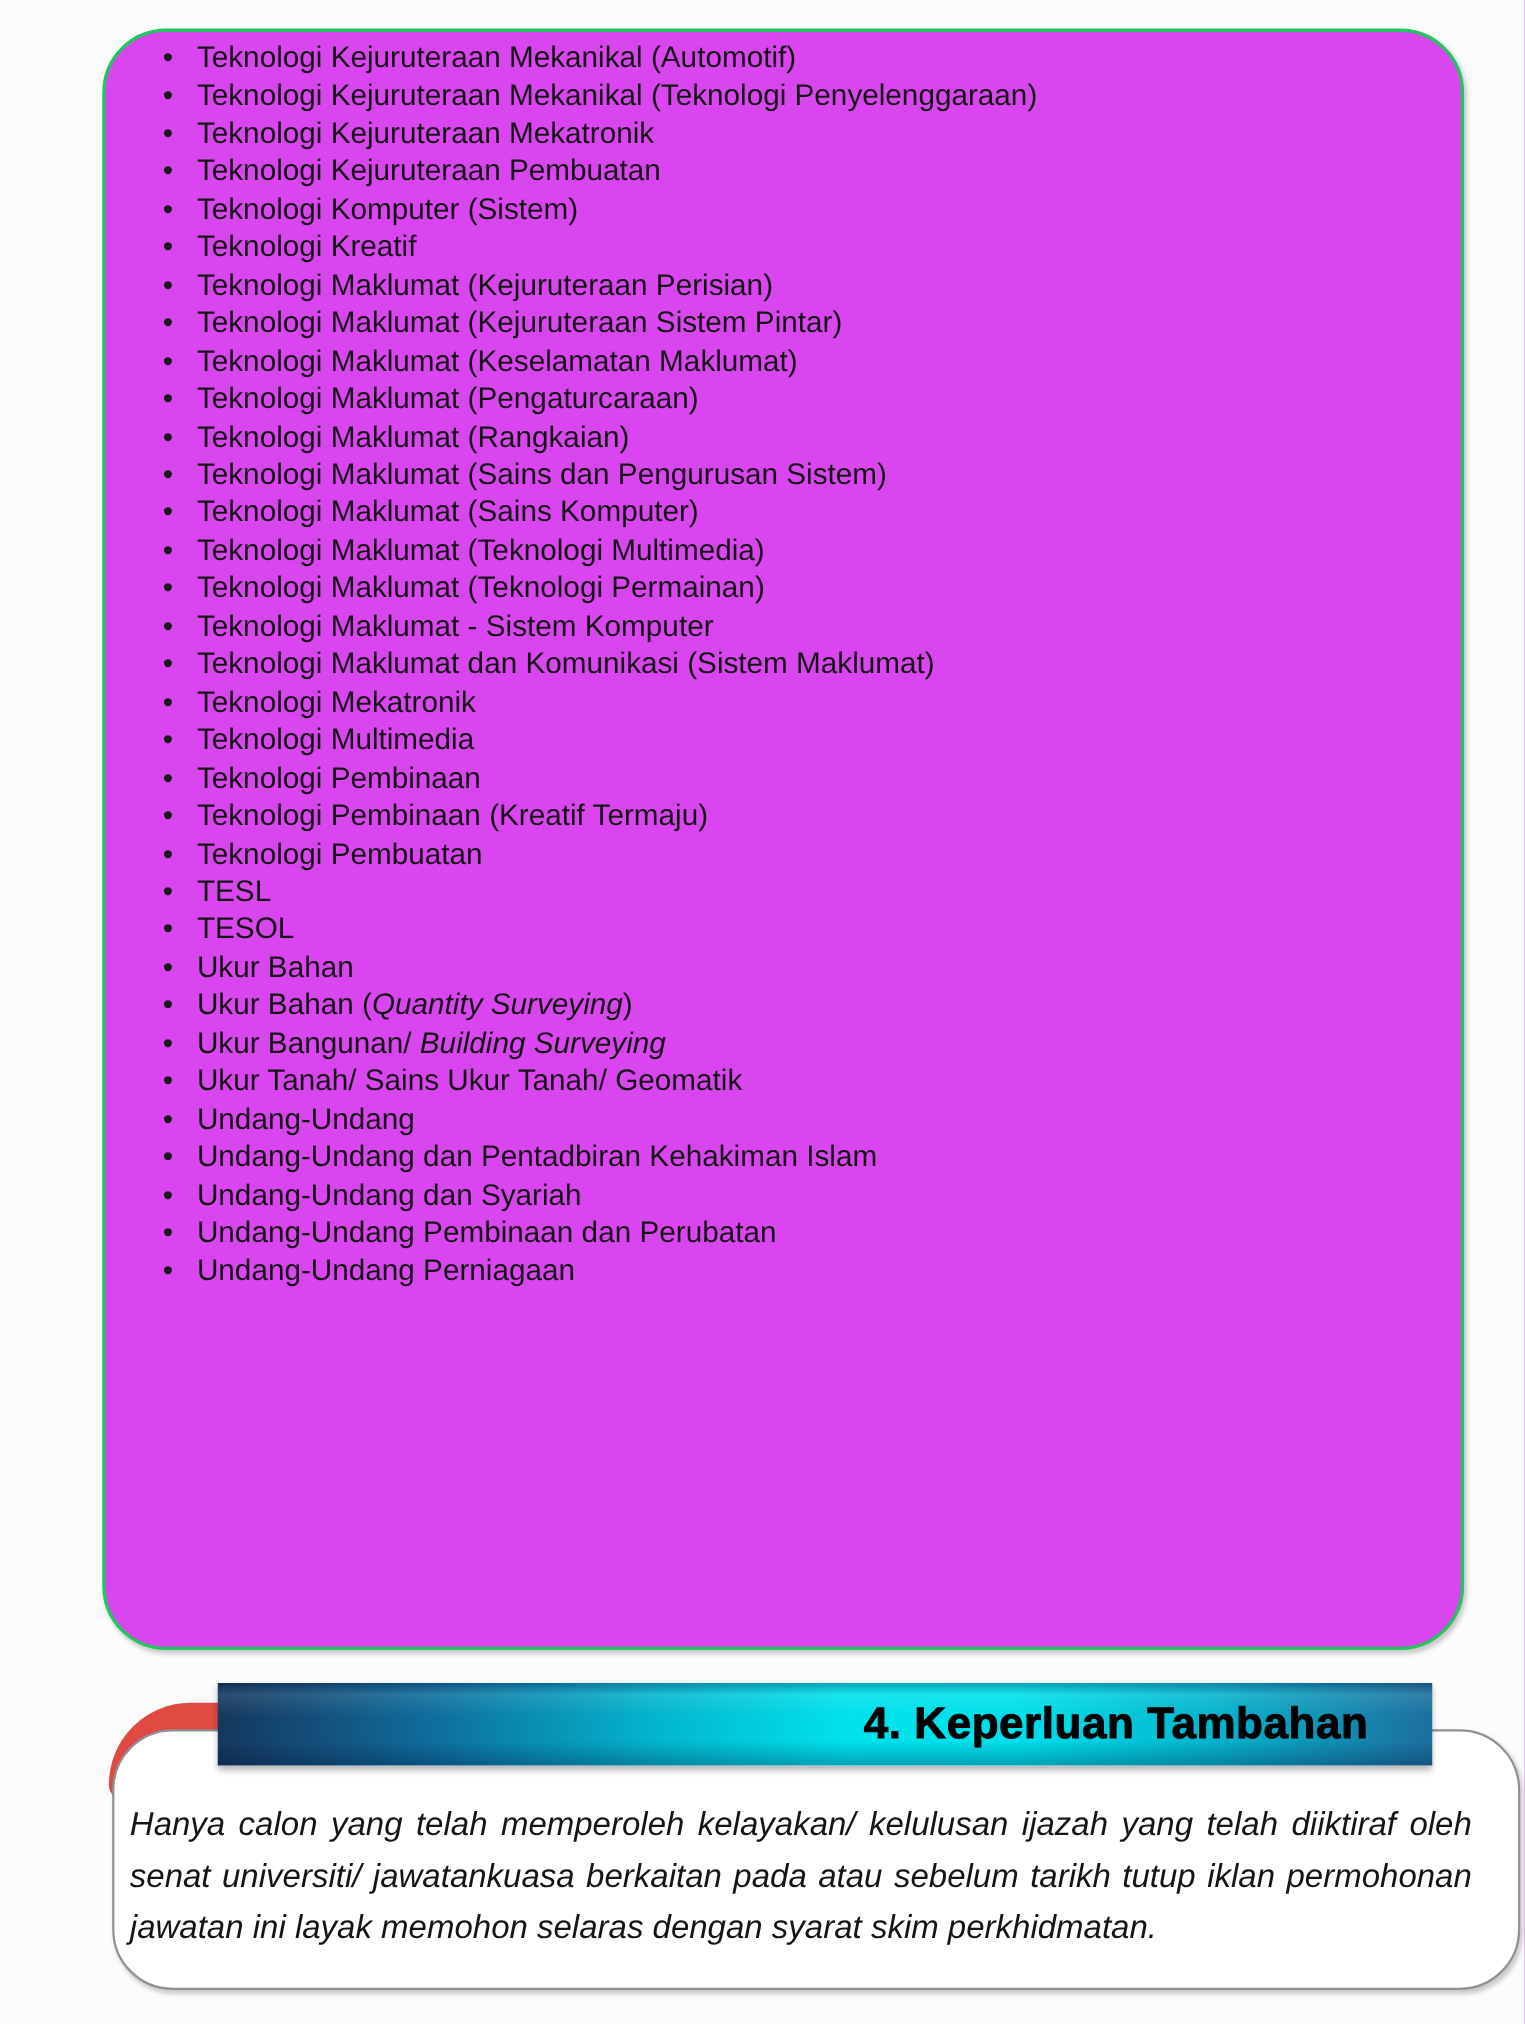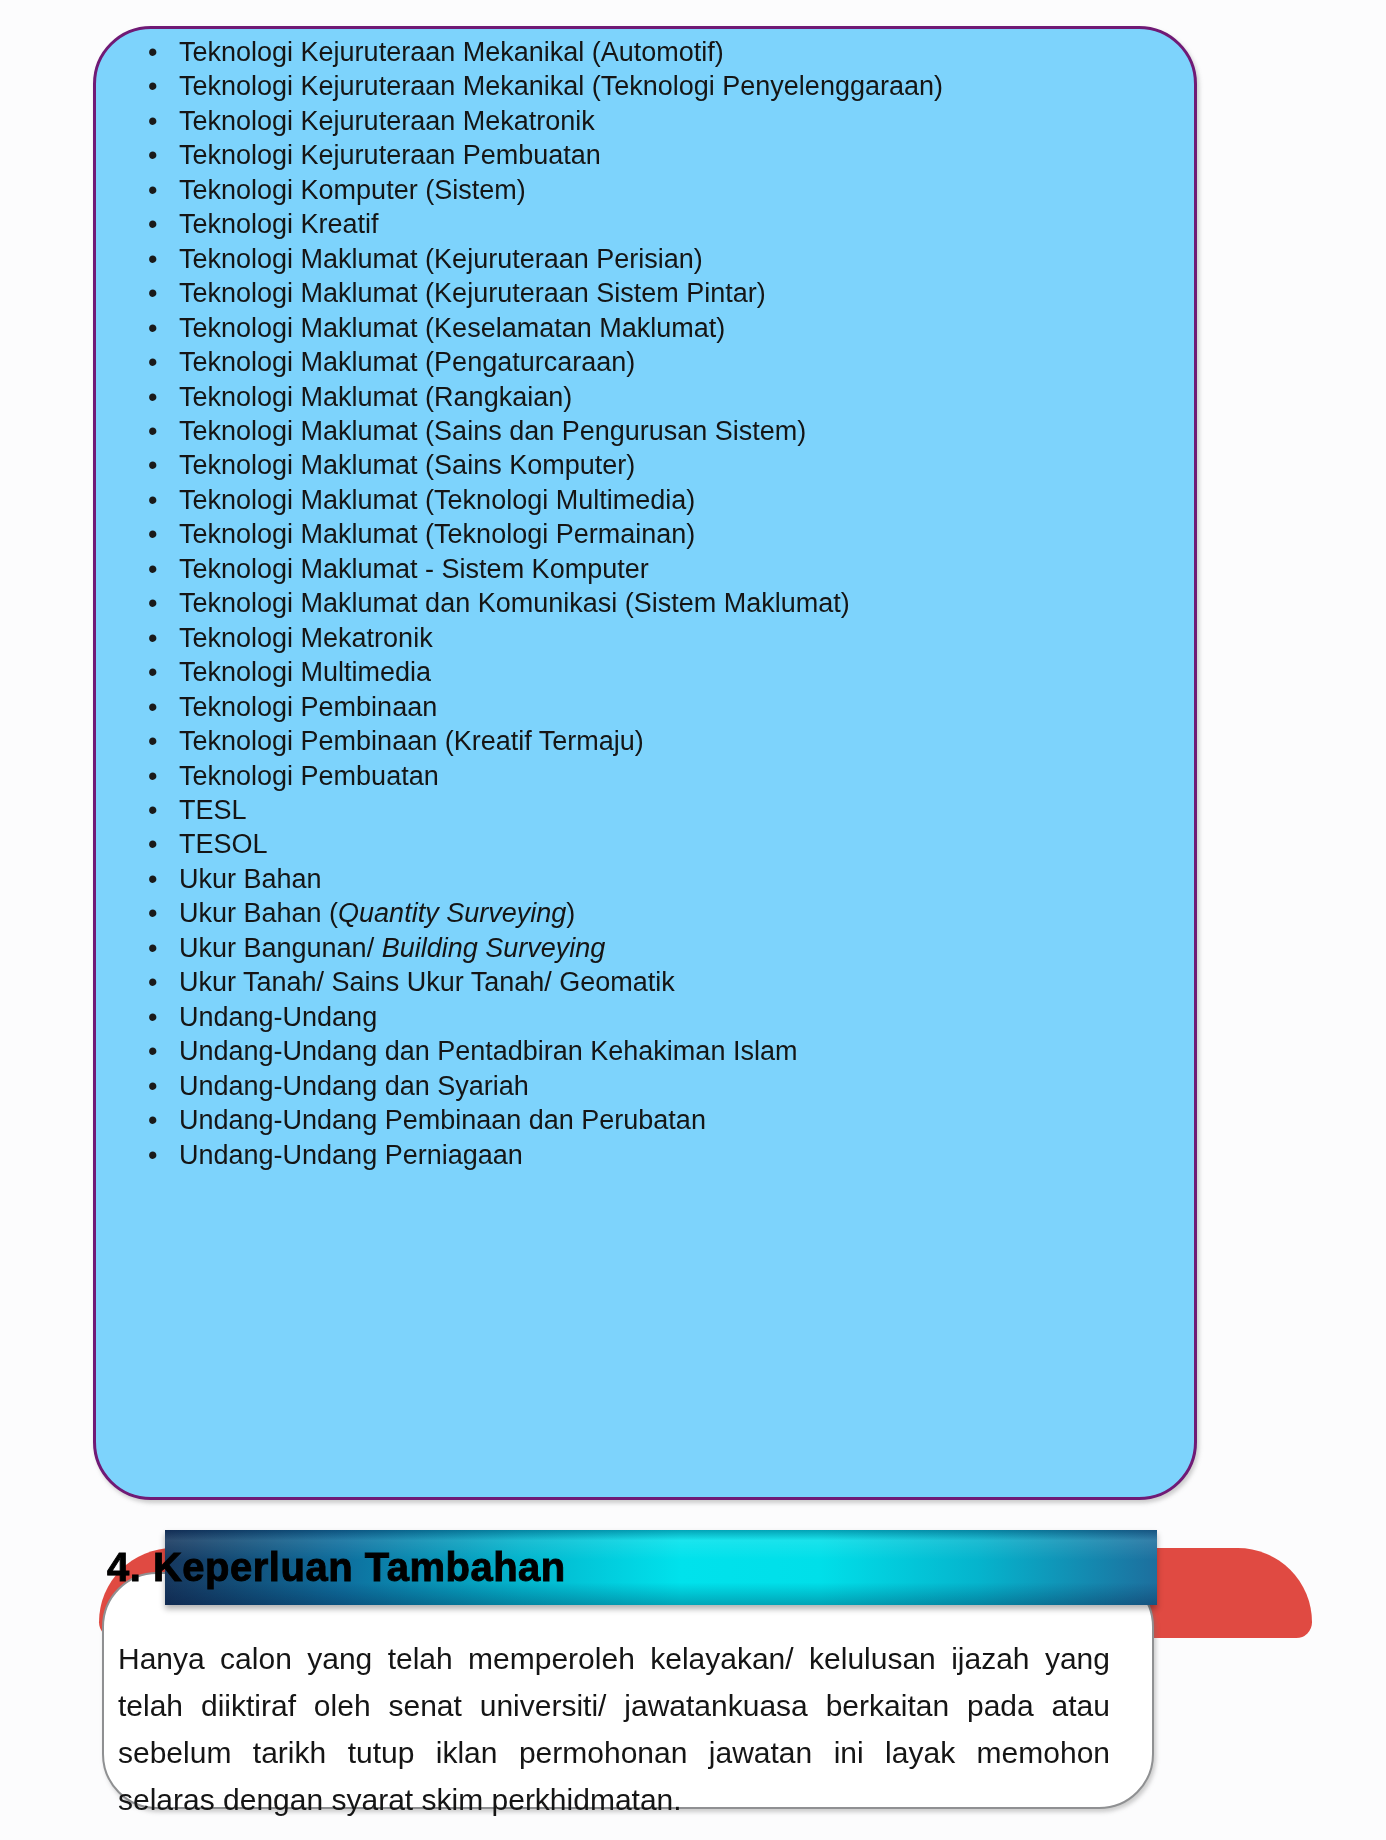--- a/index.html
+++ b/index.html
@@ -4,23 +4,23 @@
 <style>
   html,body{margin:0;padding:0;}
   body{
     width:1386px;height:1840px;position:relative;overflow:hidden;
     background:#fcfcfd;
     font-family:"Liberation Sans", sans-serif;
     color:#111;
   }
   
   .list-panel{
-    position:absolute;left:93px;top:26px;width:1104px;height:1474px;
-    background:#7dd3fc;
-    border:3px solid #701a75;
+    position:absolute;left:93px;top:26px;width:1238px;height:1474px;
+    background:#d946ef;
+    border:3px solid #22c55e;
     border-radius:58px;
     box-shadow:2px 3px 4px rgba(110,110,110,.35);
     box-sizing:border-box;
   }
   .list-panel ul{
     list-style:none;margin:0;padding:6px 10px 0 0;
   }
   .list-panel li{
     position:relative;
     padding-left:83px;
@@ -35,41 +35,42 @@
     font-size:27px;color:#1a1a1a;
   }
   
   .ribbon-ends{
     position:absolute;left:99px;top:1548px;width:1213px;height:90px;
     border-radius:85px 85px 18px 18px;
     z-index:1;
   }
   
   .req-panel{
-    position:absolute;left:102px;top:1572px;width:1052px;height:237px;
+    position:absolute;left:102px;top:1572px;width:1280px;height:237px;
     background:#ffffff;
     border:2.5px solid #8f9092;
     border-radius:55px;
     box-shadow:2px 3px 4px rgba(110,110,110,.35);
     box-sizing:border-box;
     z-index:2;
+    font-style:italic;
   }
   .req-panel p{
     margin:0;
     padding:61px 42px 0 14px;
     font-size:30px;
     line-height:47px;
     text-align:justify;
     color:#151515;
   }
   
   .banner{
-    position:absolute;left:165px;top:1530px;width:992px;height:75px;
+    position:absolute;left:198px;top:1530px;width:1104px;height:75px;
     z-index:3;
-    display:flex;align-items:center;justify-content:flex-start;
+    display:flex;align-items:center;justify-content:flex-end;
     box-shadow:0 4px 6px rgba(0,0,0,.30);
   }
   .banner span{
     font-size:40px;
     font-weight:bold;
     letter-spacing:.5px;
     color:#000;
     -webkit-text-stroke:.9px #000;
     transform:translateX(-58px);
     white-space:nowrap;

